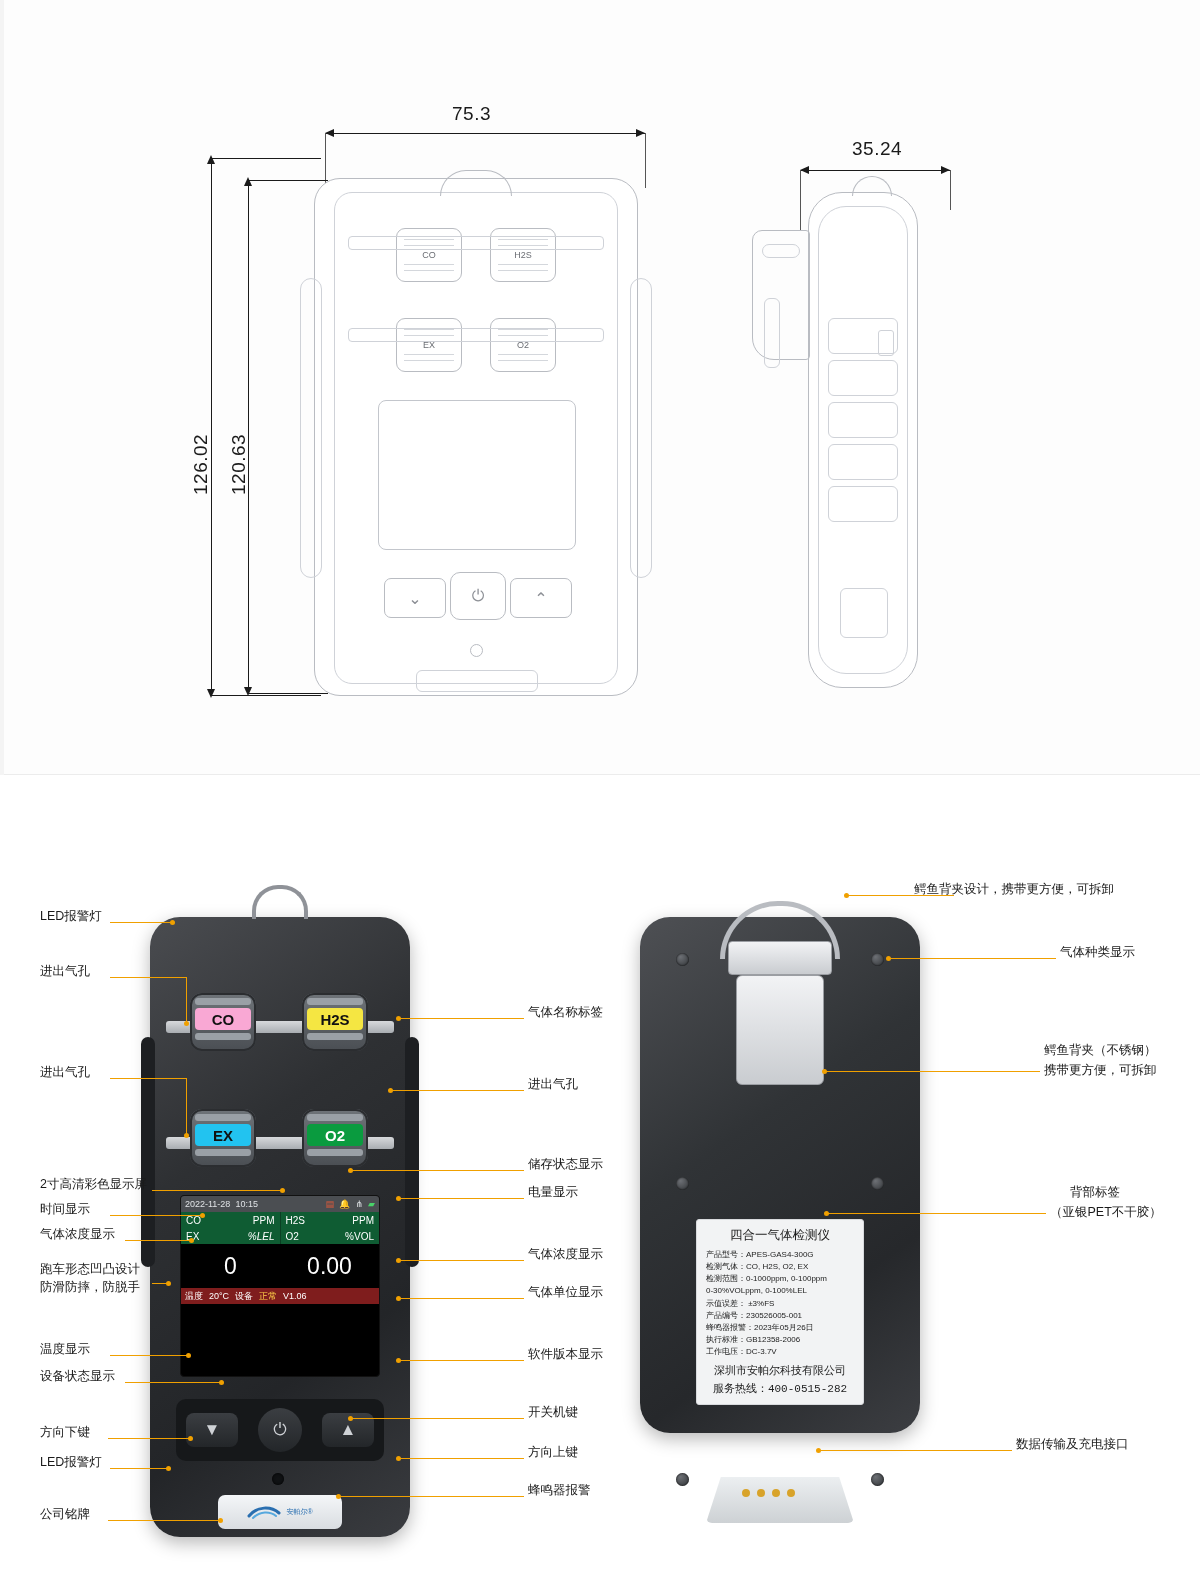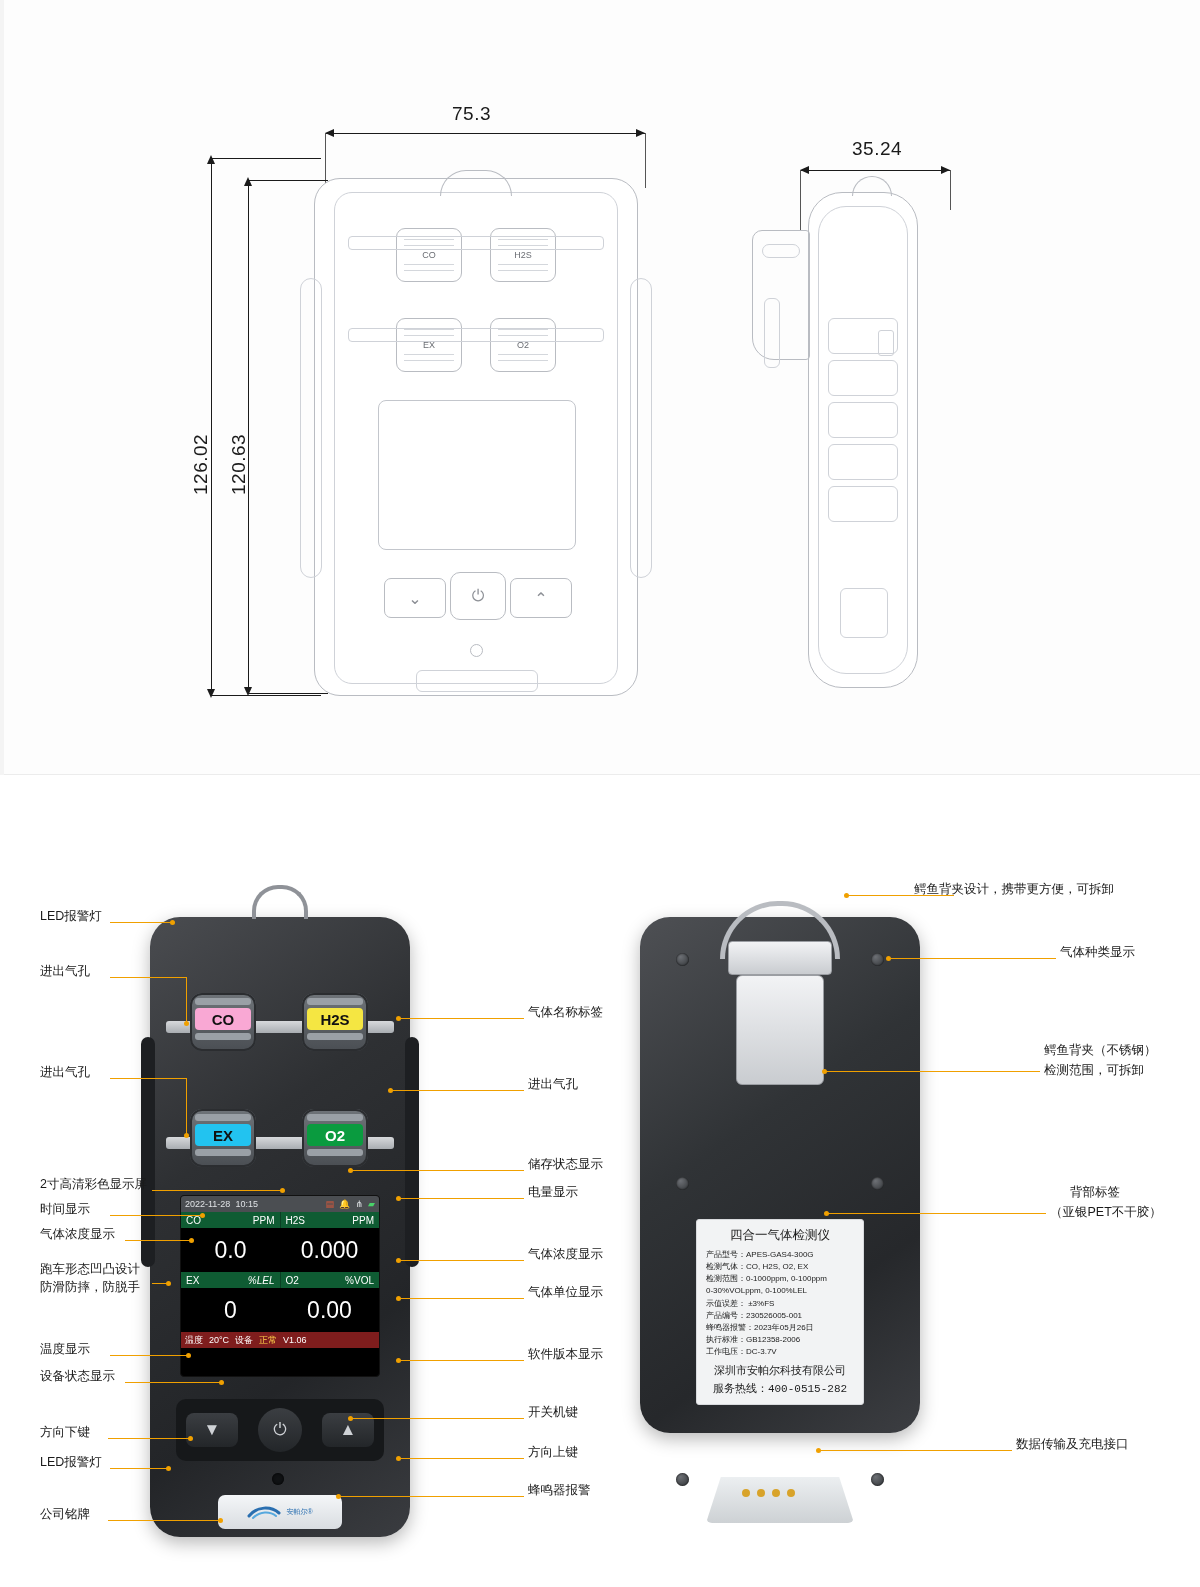--- a/index.html
+++ b/index.html
@@ -247,24 +247,20 @@
         <span style="margin-left:auto; color:#e05a3a;">▤</span>
         <span style="margin-left:5px;">🔔</span>
         <span style="margin-left:5px;">⋔</span>
         <span style="margin-left:5px; color:#4ad36a;">▰</span>
       </div>
       <div class="lcd-row-h">
         <div>CO</div>
         <div style="justify-content:flex-end;">PPM</div>
         <div style="border-left:1px solid #0a3f23;">H2S</div>
         <div style="justify-content:flex-end;">PPM</div>
-      </div>
-      <div class="lcd-row-v">
-        <div>0.0</div>
-        <div>0.000</div>
       </div>
       <div class="lcd-row-h">
         <div>EX</div>
         <div style="justify-content:flex-end;font-style:italic;">%LEL</div>
         <div style="border-left:1px solid #0a3f23;">O2</div>
         <div style="justify-content:flex-end;">%VOL</div>
       </div>
       <div class="lcd-row-v">
         <div>0</div>
         <div>0.00</div>
@@ -428,21 +424,21 @@
 
   <div class="callout" style="left:904px; top:105px;margin-left:10px;">鳄鱼背夹设计，携带更方便，可拆卸</div>
   <div class="lead" style="left:848px; top:120px; width:106px;"></div>
   <div class="dot" style="left:844px; top:118px;"></div>
 
   <div class="callout" style="left:1060px; top:168px;">气体种类显示</div>
   <div class="lead" style="left:890px; top:183px; width:166px;"></div>
   <div class="dot" style="left:886px; top:181px;"></div>
 
   <div class="callout" style="left:1044px; top:266px;">鳄鱼背夹（不锈钢）</div>
-  <div class="callout" style="left:1044px; top:286px;">检测范围，可拆卸</div>
+  <div class="callout" style="left:1044px; top:286px;">携带更方便，可拆卸</div>
   <div class="lead" style="left:826px; top:296px; width:214px;"></div>
   <div class="dot" style="left:822px; top:294px;"></div>
 
   <div class="callout" style="left:1070px; top:408px;text-align:center;">背部标签</div>
   <div class="callout" style="left:1050px; top:428px;">（亚银PET不干胶）</div>
   <div class="lead" style="left:828px; top:438px; width:218px;"></div>
   <div class="dot" style="left:824px; top:436px;"></div>
 
   <div class="callout" style="left:1016px; top:660px;">数据传输及充电接口</div>
   <div class="lead" style="left:820px; top:675px; width:192px;"></div>

